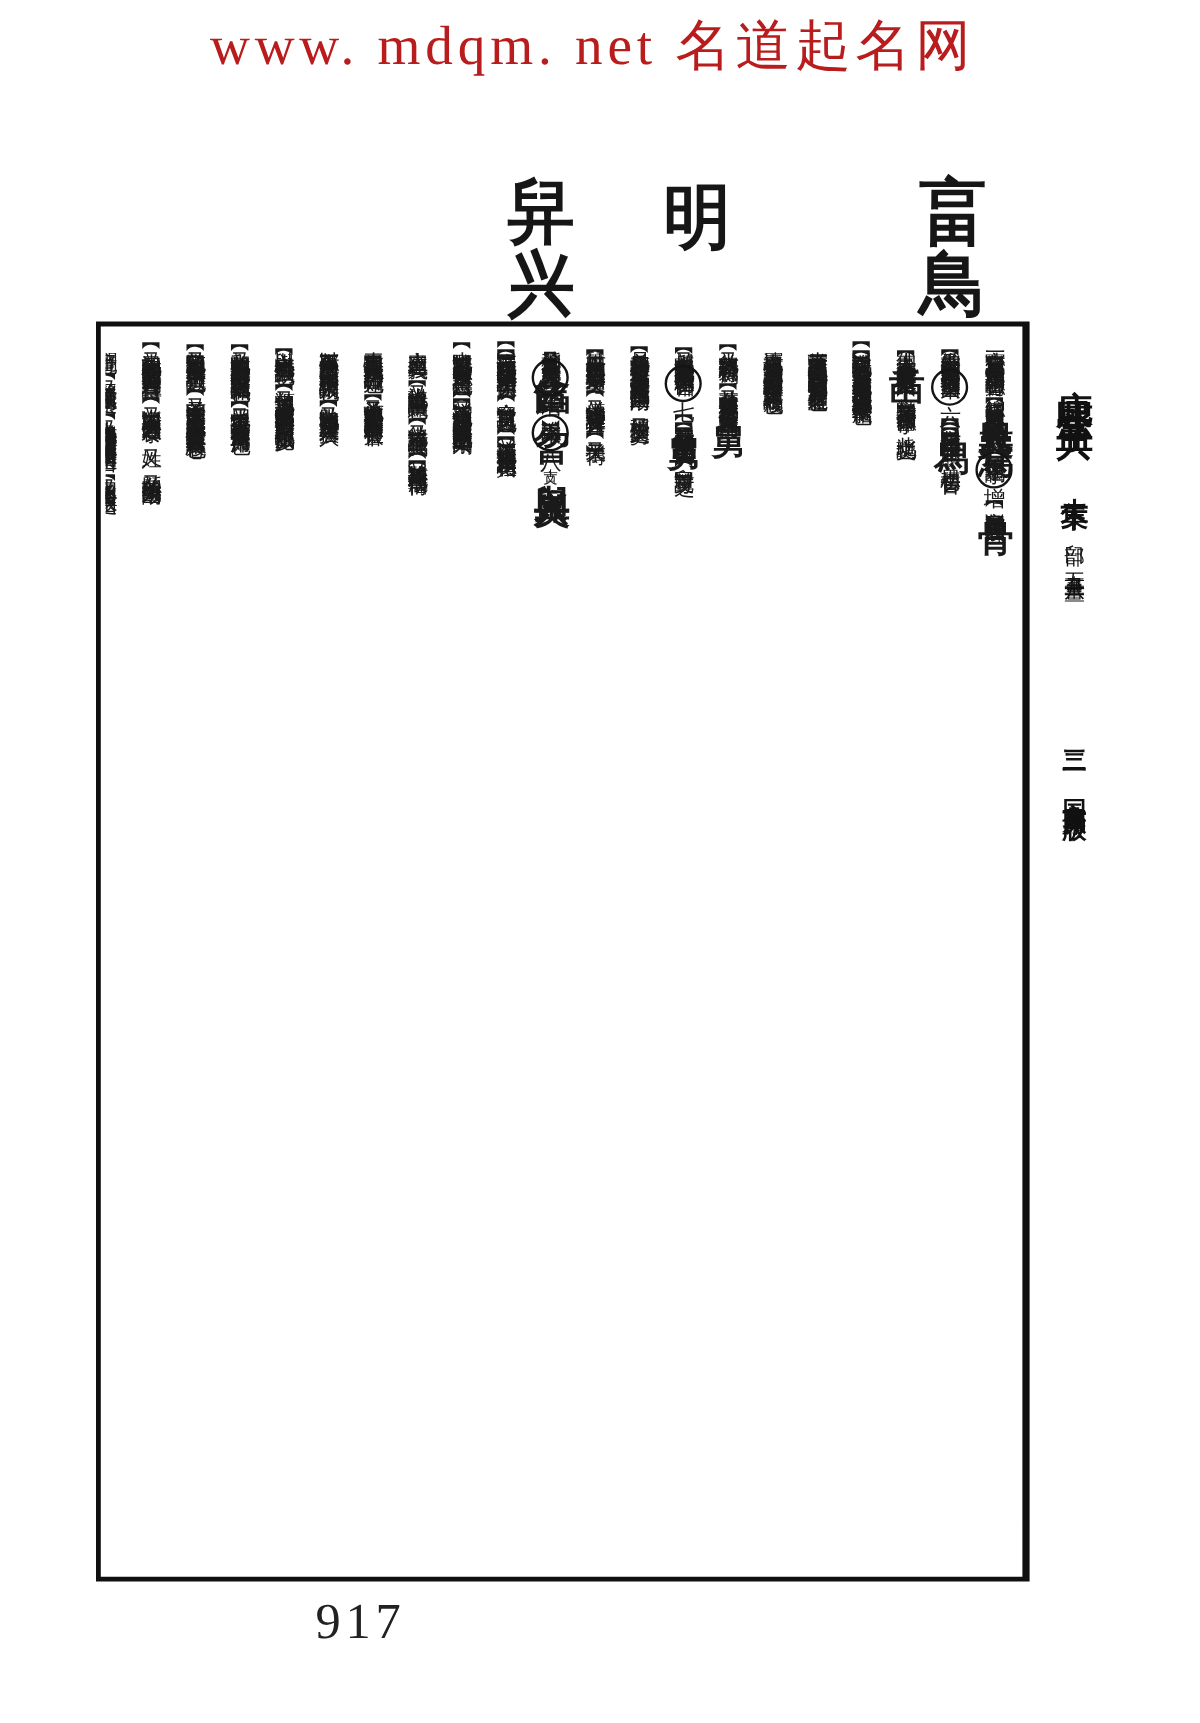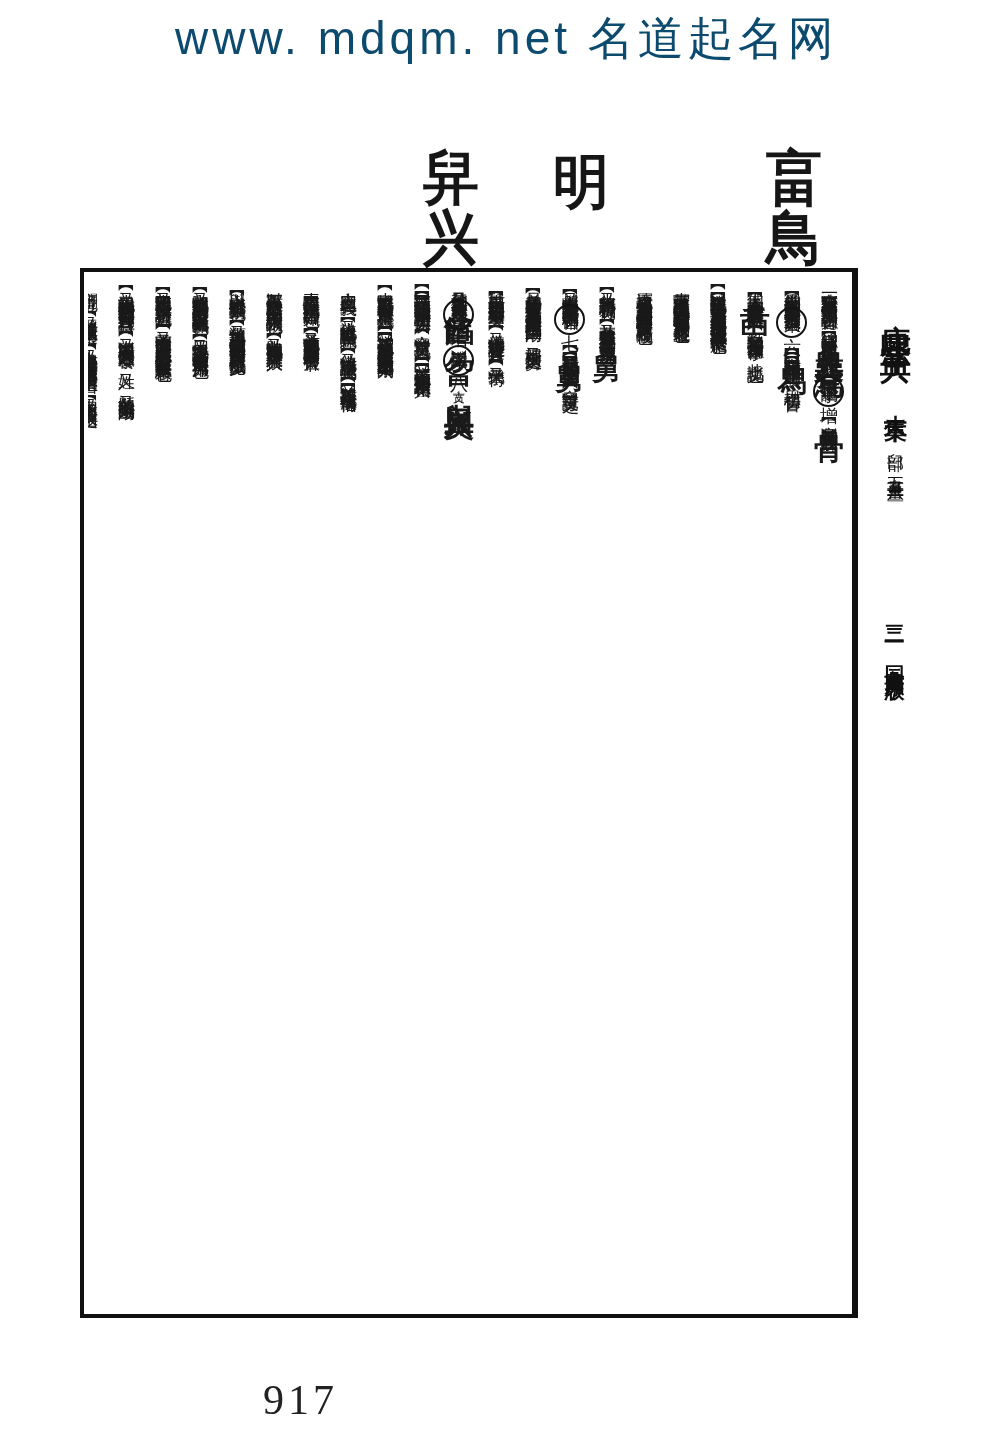--- a/index.html
+++ b/index.html
@@ -3,22 +3,22 @@
 <meta charset="utf-8">
 <style>
   html,body{margin:0;padding:0;}
   body{
     width:1000px;height:1436px;position:relative;background:#ffffff;
     font-family:"Liberation Serif",serif;color:#1a1a1a;overflow:hidden;
   }
   
   .watermark{
     position:absolute;left:175px;top:10px;width:680px;height:56px;
-    font-family:Liberation Sans, sans-serif;font-size:46px;line-height:56px;
-    color:#0c4a6e;letter-spacing:4px;white-space:nowrap;
+    font-family:Liberation Serif, serif;font-size:46px;line-height:56px;
+    color:#b91c1c;letter-spacing:4px;white-space:nowrap;
   }
   
   .seal-group{
     position:absolute;display:flex;flex-direction:column;align-items:center;
     font-family:"DejaVu Sans",sans-serif;font-weight:bold;color:#161616;
   }
   .seal-group span{font-size:56px;line-height:60px;transform:scaleY(1.05);}
   #seal-right{right:178px;top:148px;}
   #seal-mid{left:553px;top:152px;}
   #seal-left{left:423px;top:148px;}
@@ -57,21 +57,21 @@
   }
   .m-title{font-size:31px;font-weight:bold;letter-spacing:9px;}
   .m-dash{display:inline-block;width:18px;height:4px;background:#111;margin:8px 0 8px 0;}
   .m-vol{font-size:23px;font-weight:bold;letter-spacing:4px;margin-top:6px;}
   .m-sec{font-size:17px;letter-spacing:2px;margin-top:14px;}
   .m-leaf{font-size:20px;font-weight:bold;letter-spacing:4px;margin-top:118px;}
   .m-pub{font-size:20px;font-weight:bold;letter-spacing:3px;margin-top:16px;}
   
   .page-number{
     position:absolute;left:263px;top:1328px;
-    font-family:"Liberation Serif",serif;font-size:42px;letter-spacing:4px;color:#222;margin-top:48px;
+    font-family:"Liberation Serif",serif;font-size:42px;letter-spacing:4px;color:#222;
   }
 </style>
 </head>
 <body>
 
 <div class="watermark">www. mdqm. net 名道起名网</div>
 
 <div class="seal-group" id="seal-right">
     <span>畗</span>
     <span>鳥</span>

